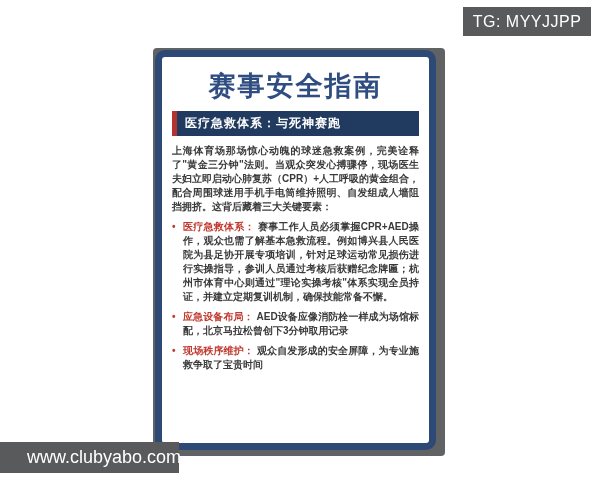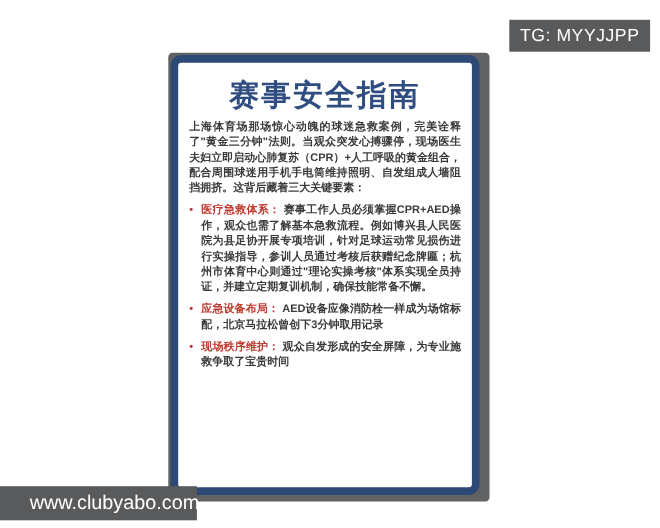--- a/index.html
+++ b/index.html
@@ -13,21 +13,21 @@
 
   
   .badge {
     position: absolute;
     background: #595a5c;
     color: #ffffff;
     display: flex;
     align-items: center;
   }
   .badge-tg {
-    left: 463px; top: 18px;
+    left: 463px; top: 7px;
     width: 128px; height: 29px;
     justify-content: center;
     font-size: 16px;
     letter-spacing: 0.5px;
   }
   .badge-site {
     left: 0; top: 442px;
     width: 179px; height: 31px;
     padding-left: 27px;
     font-size: 18px;
@@ -125,20 +125,23 @@
 <div class="badge badge-tg">
   <span>TG: MYYJJPP</span>
 </div>
 
 <div class="card-shadow">
   <div class="card">
 
     <div class="card-title">赛事安全指南</div>
 
 
+    <div class="section-bar">
+      <span>医疗急救体系：与死神赛跑</span>
+    </div>
 
     <p class="section-body">上海体育场那场惊心动魄的球迷急救案例，完美诠释了"黄金三分钟"法则。当观众突发心搏骤停，现场医生夫妇立即启动心肺复苏（CPR）+人工呼吸的黄金组合，配合周围球迷用手机手电筒维持照明、自发组成人墙阻挡拥挤。这背后藏着三大关键要素：</p>
 
     <ul class="bullets">
       <li class="bullet">
         <span class="bullet-dot">•</span>
         <span class="bullet-body"><span class="bullet-lead">医疗急救体系：</span> <span>赛事工作人员必须掌握CPR+AED操作，观众也需了解基本急救流程。例如博兴县人民医院为县足协开展专项培训，针对足球运动常见损伤进行实操指导，参训人员通过考核后获赠纪念牌匾；杭州市体育中心则通过"理论实操考核"体系实现全员持证，并建立定期复训机制，确保技能常备不懈。</span></span>
       </li>
       <li class="bullet">
         <span class="bullet-dot">•</span>

